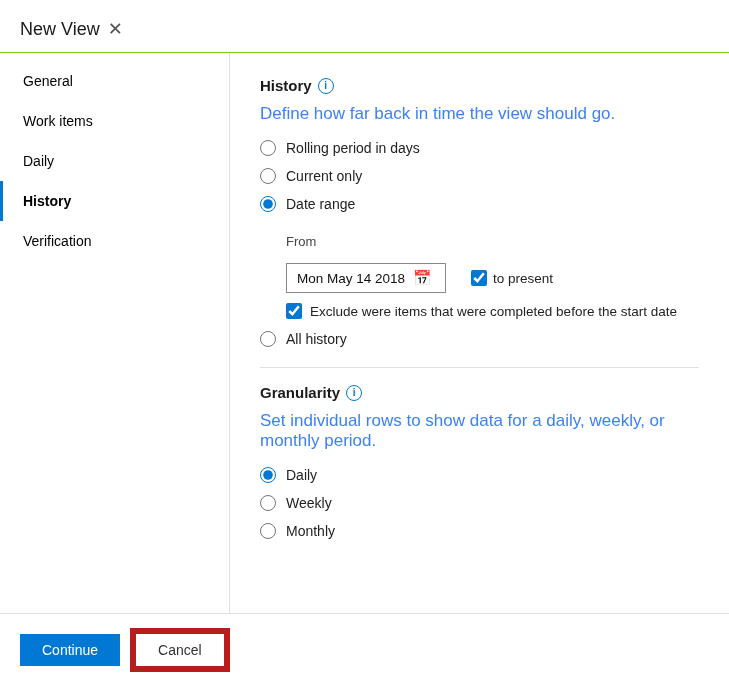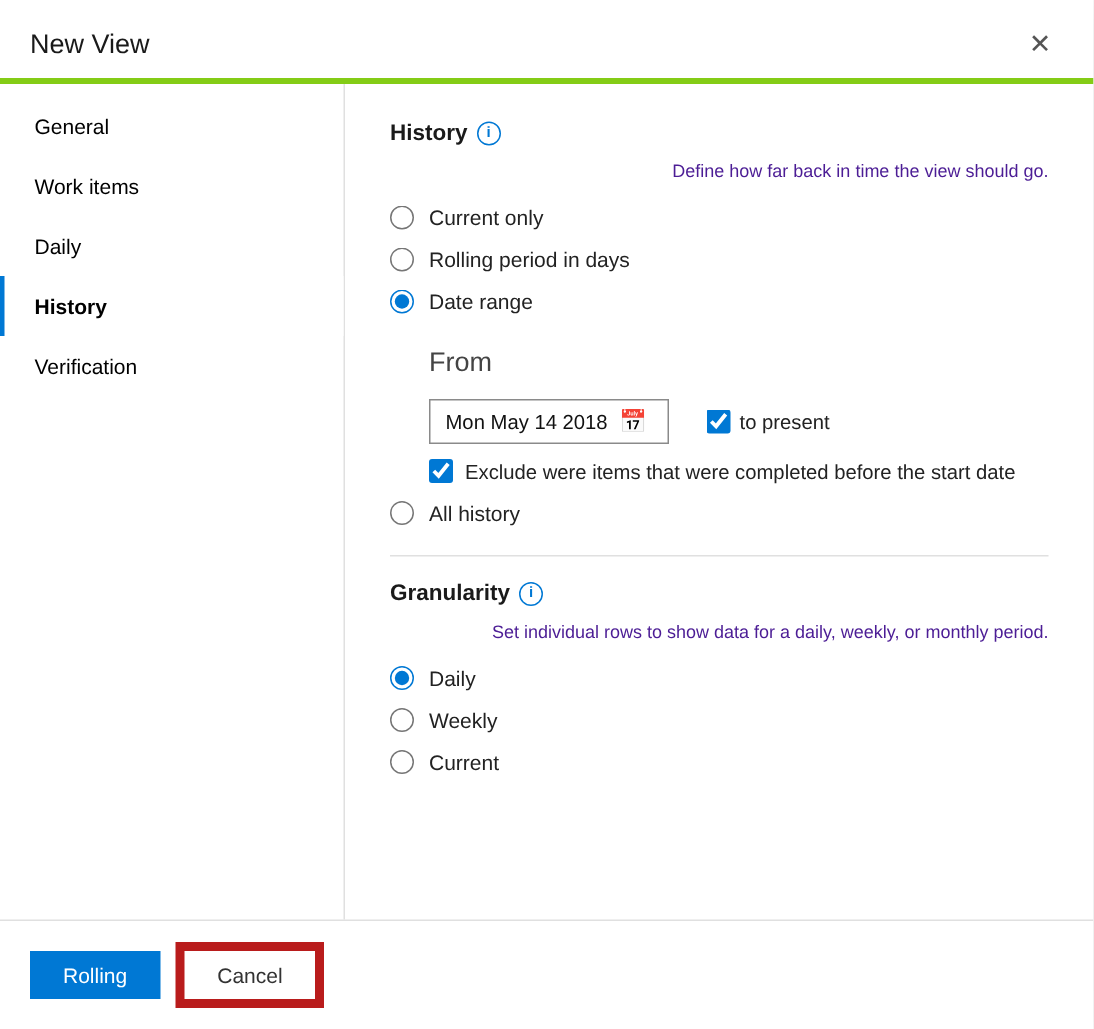--- a/index.html
+++ b/index.html
@@ -16,24 +16,24 @@
       background: #fff;
       width: 729px;
       min-height: 686px;
       box-shadow: 0 4px 24px rgba(0,0,0,0.18);
       display: flex;
       flex-direction: column;
       position: relative;
     }
     .dialog-header {
       padding: 16px 20px 10px 20px;
-      border-bottom: 4px solid #84cc16;
-      display: flex;
-      align-items: center;
-      justify-content: space-between;
+      border-bottom: 1px solid #84cc16;
+      display: flex;
+      align-items: center;
+      justify-content: flex-start;
     }
     .dialog-title {
       font-size: 18px;
       font-weight: 400;
       color: #1a1a1a;
     }
     .close-btn {
       background: none;
       border: none;
       cursor: pointer;
@@ -87,24 +87,23 @@
       height: 16px;
       border-radius: 50%;
       border: 1.5px solid #0078d4;
       color: #0078d4;
       font-size: 10px;
       font-weight: 700;
       cursor: pointer;
       flex-shrink: 0;
     }
     .section-desc {
-      color: #4c1d95;
-      font-size: 12px;
+      color: #3b82f6;
+      font-size: 17px;
       margin-bottom: 16px;
-      text-align: right;
     }
     .radio-group {
       display: flex;
       flex-direction: column;
       gap: 12px;
       margin-bottom: 20px;
     }
     .radio-option {
       display: flex;
       align-items: center;
@@ -121,21 +120,21 @@
       flex-shrink: 0;
     }
     .date-range-sub {
       margin-left: 26px;
       margin-top: 10px;
       display: flex;
       flex-direction: column;
       gap: 10px;
     }
     .from-label {
-      font-size: 18px;
+      font-size: 13px;
       color: #444;
       margin-bottom: 4px;
     }
     .date-input-row {
       display: flex;
       align-items: center;
       gap: 10px;
     }
     .date-input-box {
       display: flex;
@@ -248,26 +247,26 @@
       <div class="section-title">
         <span>History</span>
         <span class="info-icon">i</span>
       </div>
       <div class="section-desc">Define how far back in time the view should go.</div>
 
       <div class="radio-group">
 
         <label class="radio-option">
           <input type="radio" name="history" style="">
-          <span>Current only</span>
+          <span>Rolling period in days</span>
         </label>
 
         <label class="radio-option">
           <input type="radio" name="history" style="">
-          <span>Rolling period in days</span>
+          <span>Current only</span>
         </label>
 
         <label class="radio-option">
           <input type="radio" name="history" checked="" style="">
           <span>Date range</span>
         </label>
 
         <div class="date-range-sub">
           <div class="from-label">From</div>
           <div class="date-input-row">
@@ -304,24 +303,24 @@
           <label class="radio-option">
             <input type="radio" name="granularity" checked="" style="">
             <span>Daily</span>
           </label>
           <label class="radio-option">
             <input type="radio" name="granularity" style="">
             <span>Weekly</span>
           </label>
           <label class="radio-option">
             <input type="radio" name="granularity" style="">
-            <span>Current</span>
+            <span>Monthly</span>
           </label>
         </div>
       </div>
     </div>
   </div>
 
   <div class="dialog-footer">
-    <button class="btn-continue">Rolling</button>
+    <button class="btn-continue">Continue</button>
     <button class="btn-cancel">Cancel</button>
   </div>
 </div>
 
 </body></html>

